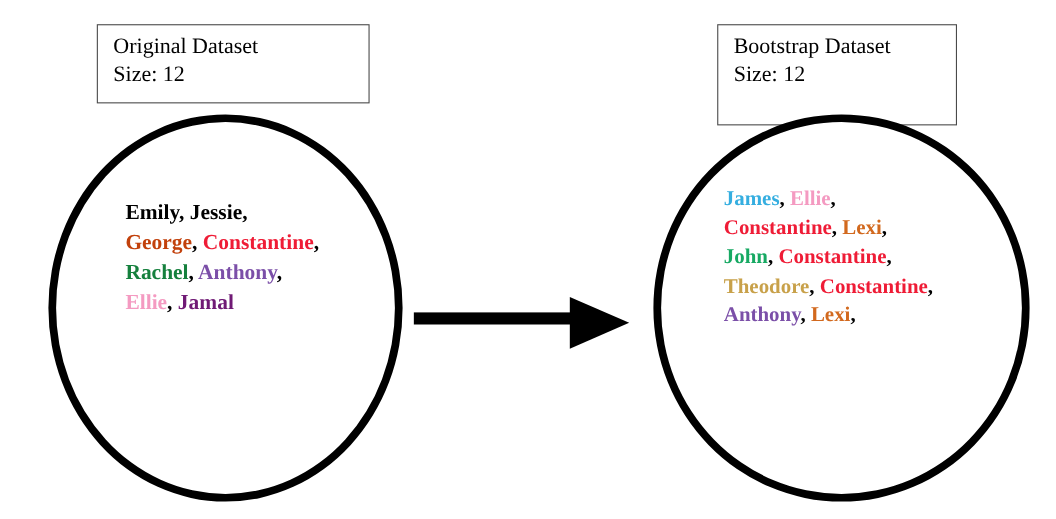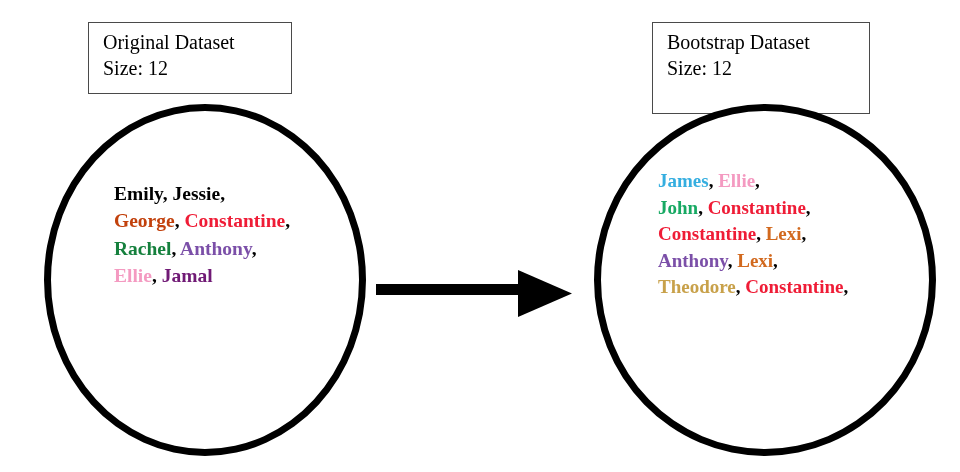--- a/index.html
+++ b/index.html
@@ -22,21 +22,21 @@
     box-sizing: border-box;
     border: 1.6px solid #4a4a4a;
     background: #ffffff;
     padding: 6px 0 0 14px;
     font-family: "Liberation Serif", "DejaVu Serif", serif;
     font-size: 20px;
     line-height: 1.32;
     color: #000000;
     font-weight: 400;
   }
-  #label-left  { left: 88px;  top: 22px; width: 204px; height: 72px; }
+  #label-left  { left: 88px;  top: 22px; width: 248px; height: 72px; }
   #label-right { left: 652px; top: 22px; width: 218px; height: 92px; }
   .label-line { white-space: nowrap; }
 
   
   .circle {
     position: absolute;
     box-sizing: border-box;
     border: 7.5px solid #000000;
     border-radius: 50%;
     background: #ffffff;
@@ -88,24 +88,24 @@
 
   <div class="name-list" id="names-left">
       <div class="name-row"><span class="nm" style="color: rgb(0, 0, 0);">Emily</span><span class="sep">, </span><span class="nm" style="color: rgb(0, 0, 0);">Jessie</span><span class="sep">, </span></div>
       <div class="name-row"><span class="nm" style="color: #c2410c;">George</span><span class="sep">, </span><span class="nm" style="color: rgb(239, 28, 54);">Constantine</span><span class="sep">, </span></div>
       <div class="name-row"><span class="nm" style="color: #15803d;">Rachel</span><span class="sep">, </span><span class="nm" style="color: rgb(123, 79, 168);">Anthony</span><span class="sep">, </span></div>
       <div class="name-row"><span class="nm" style="color: rgb(244, 154, 193);">Ellie</span><span class="sep">, </span><span class="nm" style="color: #701a75;">Jamal</span><span class="sep"></span></div>
     </div>
 
   <div class="name-list" id="names-right">
       <div class="name-row"><span class="nm" style="color: rgb(53, 174, 224);">James</span><span class="sep">, </span><span class="nm" style="color: rgb(244, 154, 193);">Ellie</span><span class="sep">, </span></div>
+      <div class="name-row"><span class="nm" style="color: rgb(239, 28, 54);">Constantine</span><span class="sep">, </span><span class="nm" style="color: rgb(210, 105, 30);">Lexi</span><span class="sep">, </span></div>
       <div class="name-row"><span class="nm" style="color: rgb(23, 169, 99);">John</span><span class="sep">, </span><span class="nm" style="color: rgb(239, 28, 54);">Constantine</span><span class="sep">, </span></div>
-      <div class="name-row"><span class="nm" style="color: rgb(239, 28, 54);">Constantine</span><span class="sep">, </span><span class="nm" style="color: rgb(210, 105, 30);">Lexi</span><span class="sep">, </span></div>
+      <div class="name-row"><span class="nm" style="color: rgb(200, 161, 74);">Theodore</span><span class="sep">, </span><span class="nm" style="color: rgb(239, 28, 54);">Constantine</span><span class="sep">, </span></div>
       <div class="name-row"><span class="nm" style="color: rgb(123, 79, 168);">Anthony</span><span class="sep">, </span><span class="nm" style="color: rgb(210, 105, 30);">Lexi</span><span class="sep">, </span></div>
-      <div class="name-row"><span class="nm" style="color: rgb(200, 161, 74);">Theodore</span><span class="sep">, </span><span class="nm" style="color: rgb(239, 28, 54);">Constantine</span><span class="sep">, </span></div>
     </div>
 
   <svg id="arrow" viewBox="0 0 198 52">
     <rect x="0" y="16" width="148" height="11" fill="#000000"></rect>
     <polygon points="142,2 196,25.5 142,49" fill="#000000"></polygon>
   </svg>
 
 </div>
 
 </body></html>

